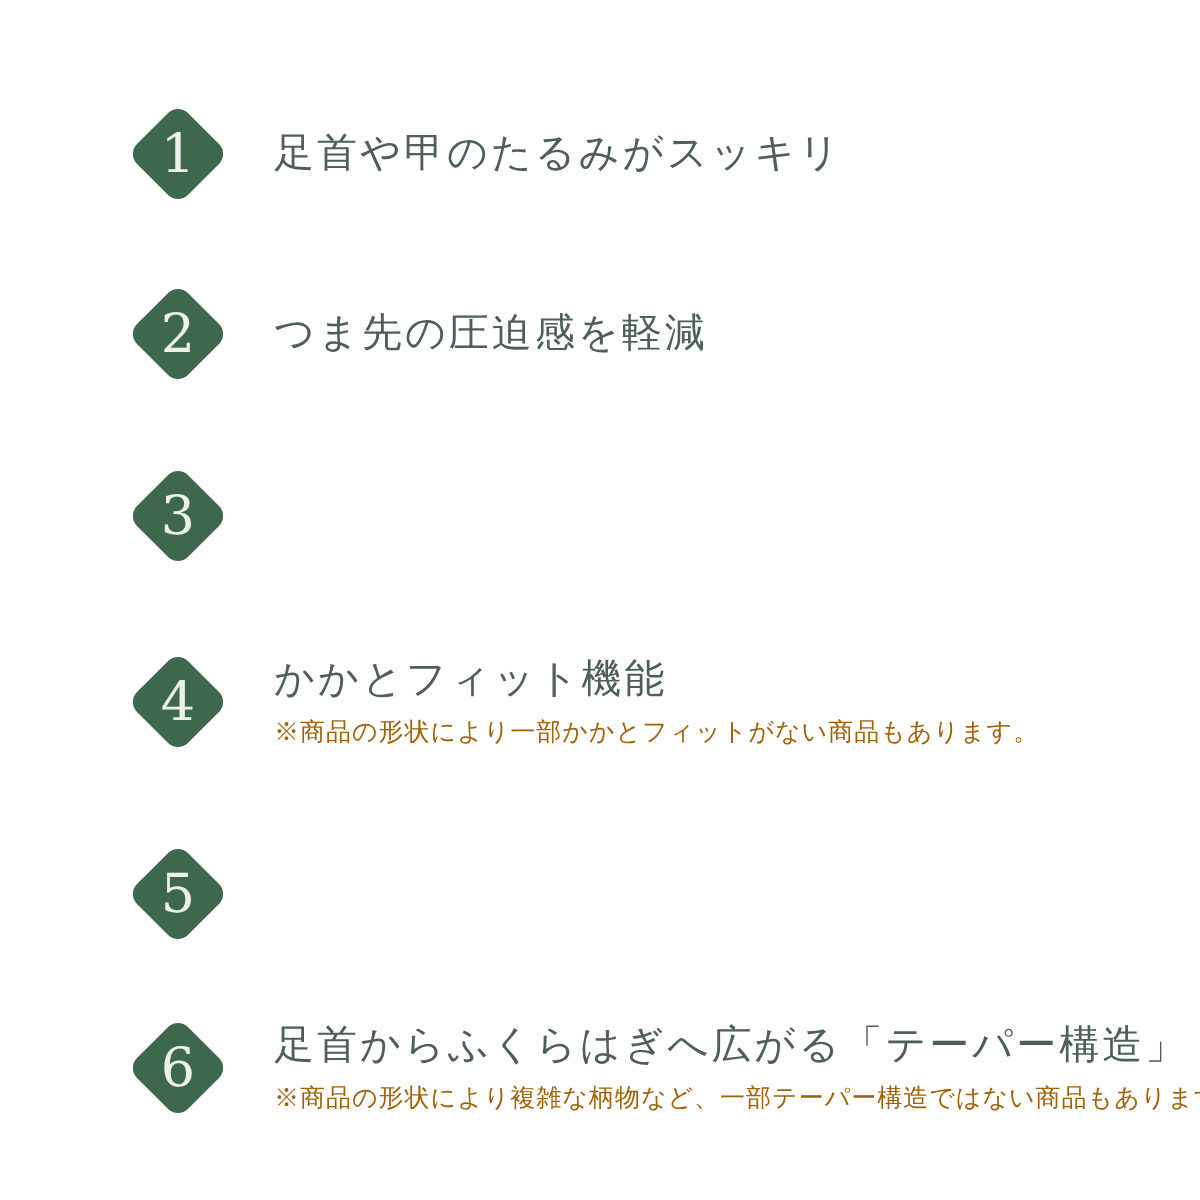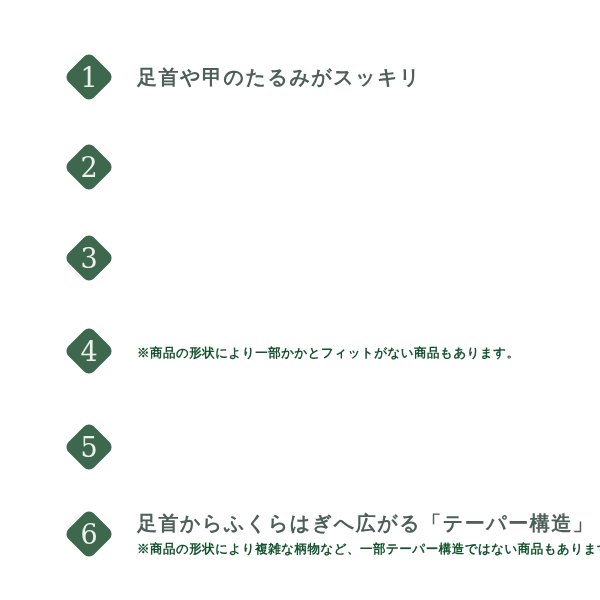--- a/index.html
+++ b/index.html
@@ -43,32 +43,31 @@
     justify-content: center;
     color: #ecf1ec;
     font-family: "DejaVu Serif", "Liberation Serif", serif;
     font-size: 27px;
     line-height: 1;
   }
   .feature-text {
     display: flex;
     flex-direction: column;
     justify-content: flex-end;
-    font-weight: bold;
   }
   .feature-title {
     color: #4e5e58;
     font-size: 20px;
     letter-spacing: 1.5px;
     line-height: 1.3;
     white-space: nowrap;
   }
   .feature-note {
     font-family: "Liberation Serif", "DejaVu Serif", serif;
-    color: #14532d;
+    color: #a16207;
     font-size: 12.5px;
     letter-spacing: 0.5px;
     margin-top: 5px;
     white-space: nowrap;
   }
   .item-1 { top: 52px; }
   .item-2 { top: 142px; }
   .item-3 { top: 233px; }
   .item-4 { top: 326px; }
   .item-5 { top: 422px; }
@@ -87,35 +86,39 @@
     <div class="feature-text">
       <div class="feature-title">足首や甲のたるみがスッキリ</div>
     </div>
   </div>
 
   <div class="feature-item item-2">
     <div class="badge">
       <div class="badge-shape"></div>
       <span class="badge-num">2</span>
     </div>
+    <div class="feature-text">
+      <div class="feature-title">つま先の圧迫感を軽減</div>
+    </div>
   </div>
 
   <div class="feature-item item-3">
     <div class="badge">
       <div class="badge-shape"></div>
       <span class="badge-num">3</span>
     </div>
   </div>
 
   <div class="feature-item item-4">
     <div class="badge">
       <div class="badge-shape"></div>
       <span class="badge-num">4</span>
     </div>
     <div class="feature-text">
+      <div class="feature-title">かかとフィット機能</div>
       <div class="feature-note">※商品の形状により一部かかとフィットがない商品もあります。</div>
     </div>
   </div>
 
   <div class="feature-item item-5">
     <div class="badge">
       <div class="badge-shape"></div>
       <span class="badge-num">5</span>
     </div>
   </div>

